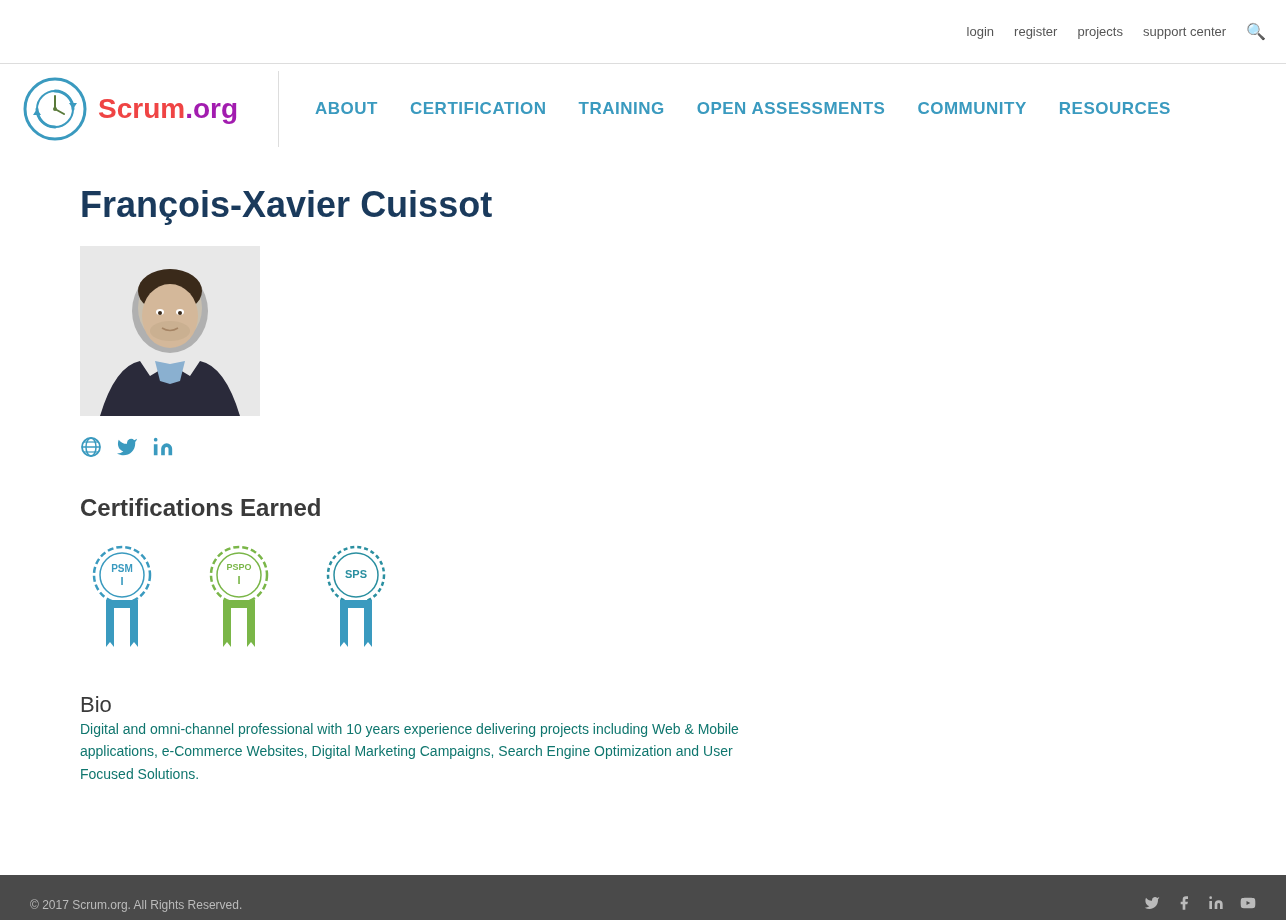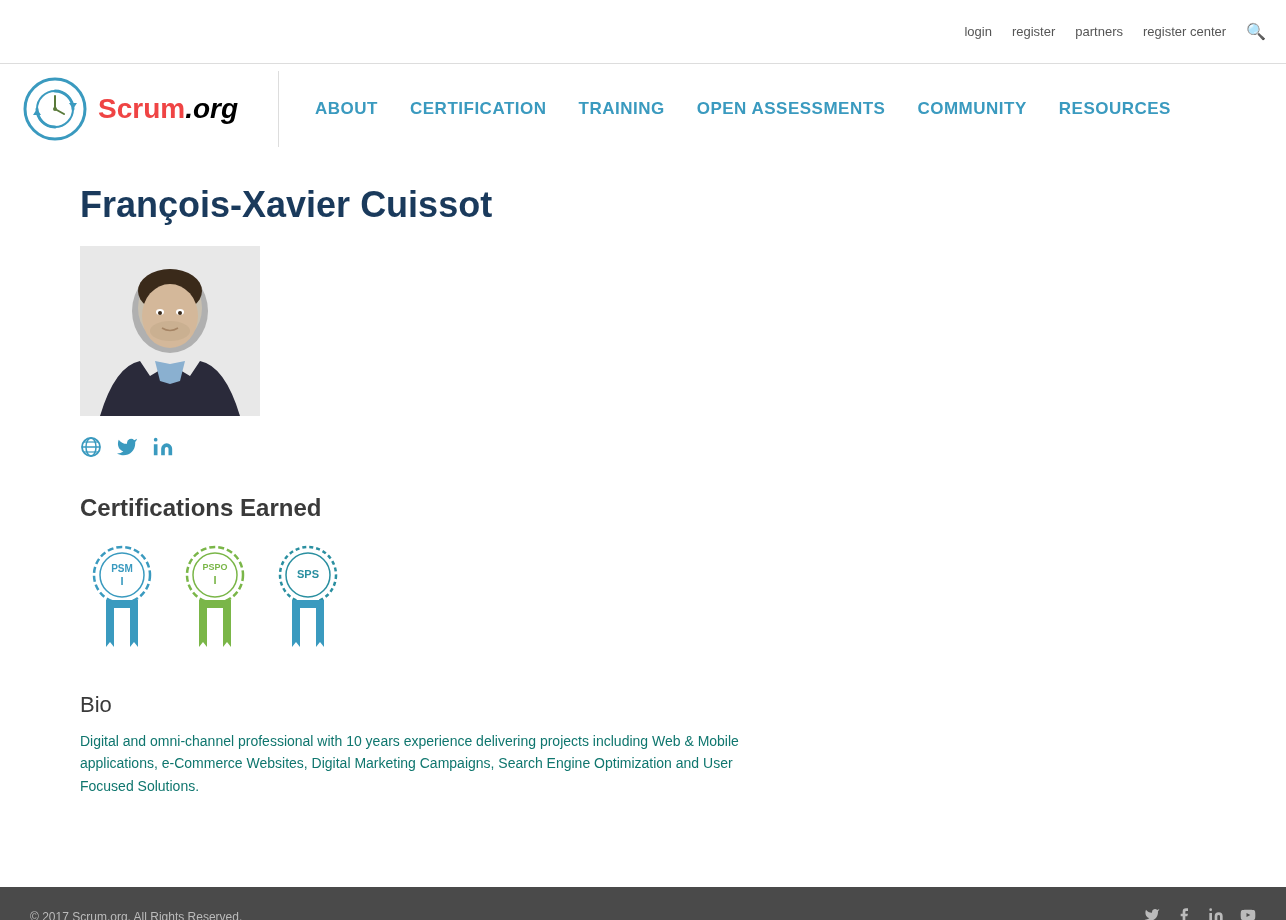--- a/index.html
+++ b/index.html
@@ -44,21 +44,21 @@
       width: 70px;
       height: 70px;
       margin-right: 8px;
     }
     .logo-text {
       font-size: 28px;
       font-weight: bold;
       color: #3a3a3a;
     }
     .logo-text span.scrum { color: #ef4444; text-align: center; }
-    .logo-text span.org { color: #000000; font-style: italic; }
+    .logo-text span.org { color: #a21caf; }
 
     nav {
       display: flex;
       align-items: stretch;
       gap: 0;
       border-left: 1px solid #ddd;
       padding-left: 20px;
     }
     nav a {
       display: flex;
@@ -109,39 +109,38 @@
 
     .section-title {
       font-size: 24px;
       color: #3a3a3a;
       font-weight: bold;
       margin-bottom: 20px;
     }
 
     .certifications-row {
       display: flex;
-      gap: 8px;
+      gap: 32px;
       margin-bottom: 40px;
       align-items: flex-end;
     }
 
     
     .badge {
       display: flex;
       flex-direction: column;
       align-items: center;
       width: 85px;
     }
 
     .bio-section { margin-bottom: 30px; }
     .bio-title {
       font-size: 22px;
       color: #3a3a3a;
       font-weight: normal;
-      margin-bottom: 12px;
     }
     .bio-text {
       font-size: 14px;
       color: #0f766e;
       line-height: 1.6;
       max-width: 700px;
     }
 
     
     footer {
@@ -170,22 +169,22 @@
     .content-area { flex: 1; }
   </style>
 </head>
 <body>
 
 <div class="content-area">
 
   <div class="top-bar">
     <a href="#">login</a>
     <a href="#">register</a>
-    <a href="#">partners</a>
-    <a href="#">register center</a>
+    <a href="#">projects</a>
+    <a href="#">support center</a>
     <span class="search-icon-top">🔍</span>
   </div>
 
   <div class="header">
     <a class="logo-area" href="#">
 
       <svg class="logo-icon" viewBox="0 0 70 70" xmlns="http://www.w3.org/2000/svg">
 
         <circle cx="35" cy="35" r="30" fill="none" stroke="#3a9abf" stroke-width="3"></circle>
 

